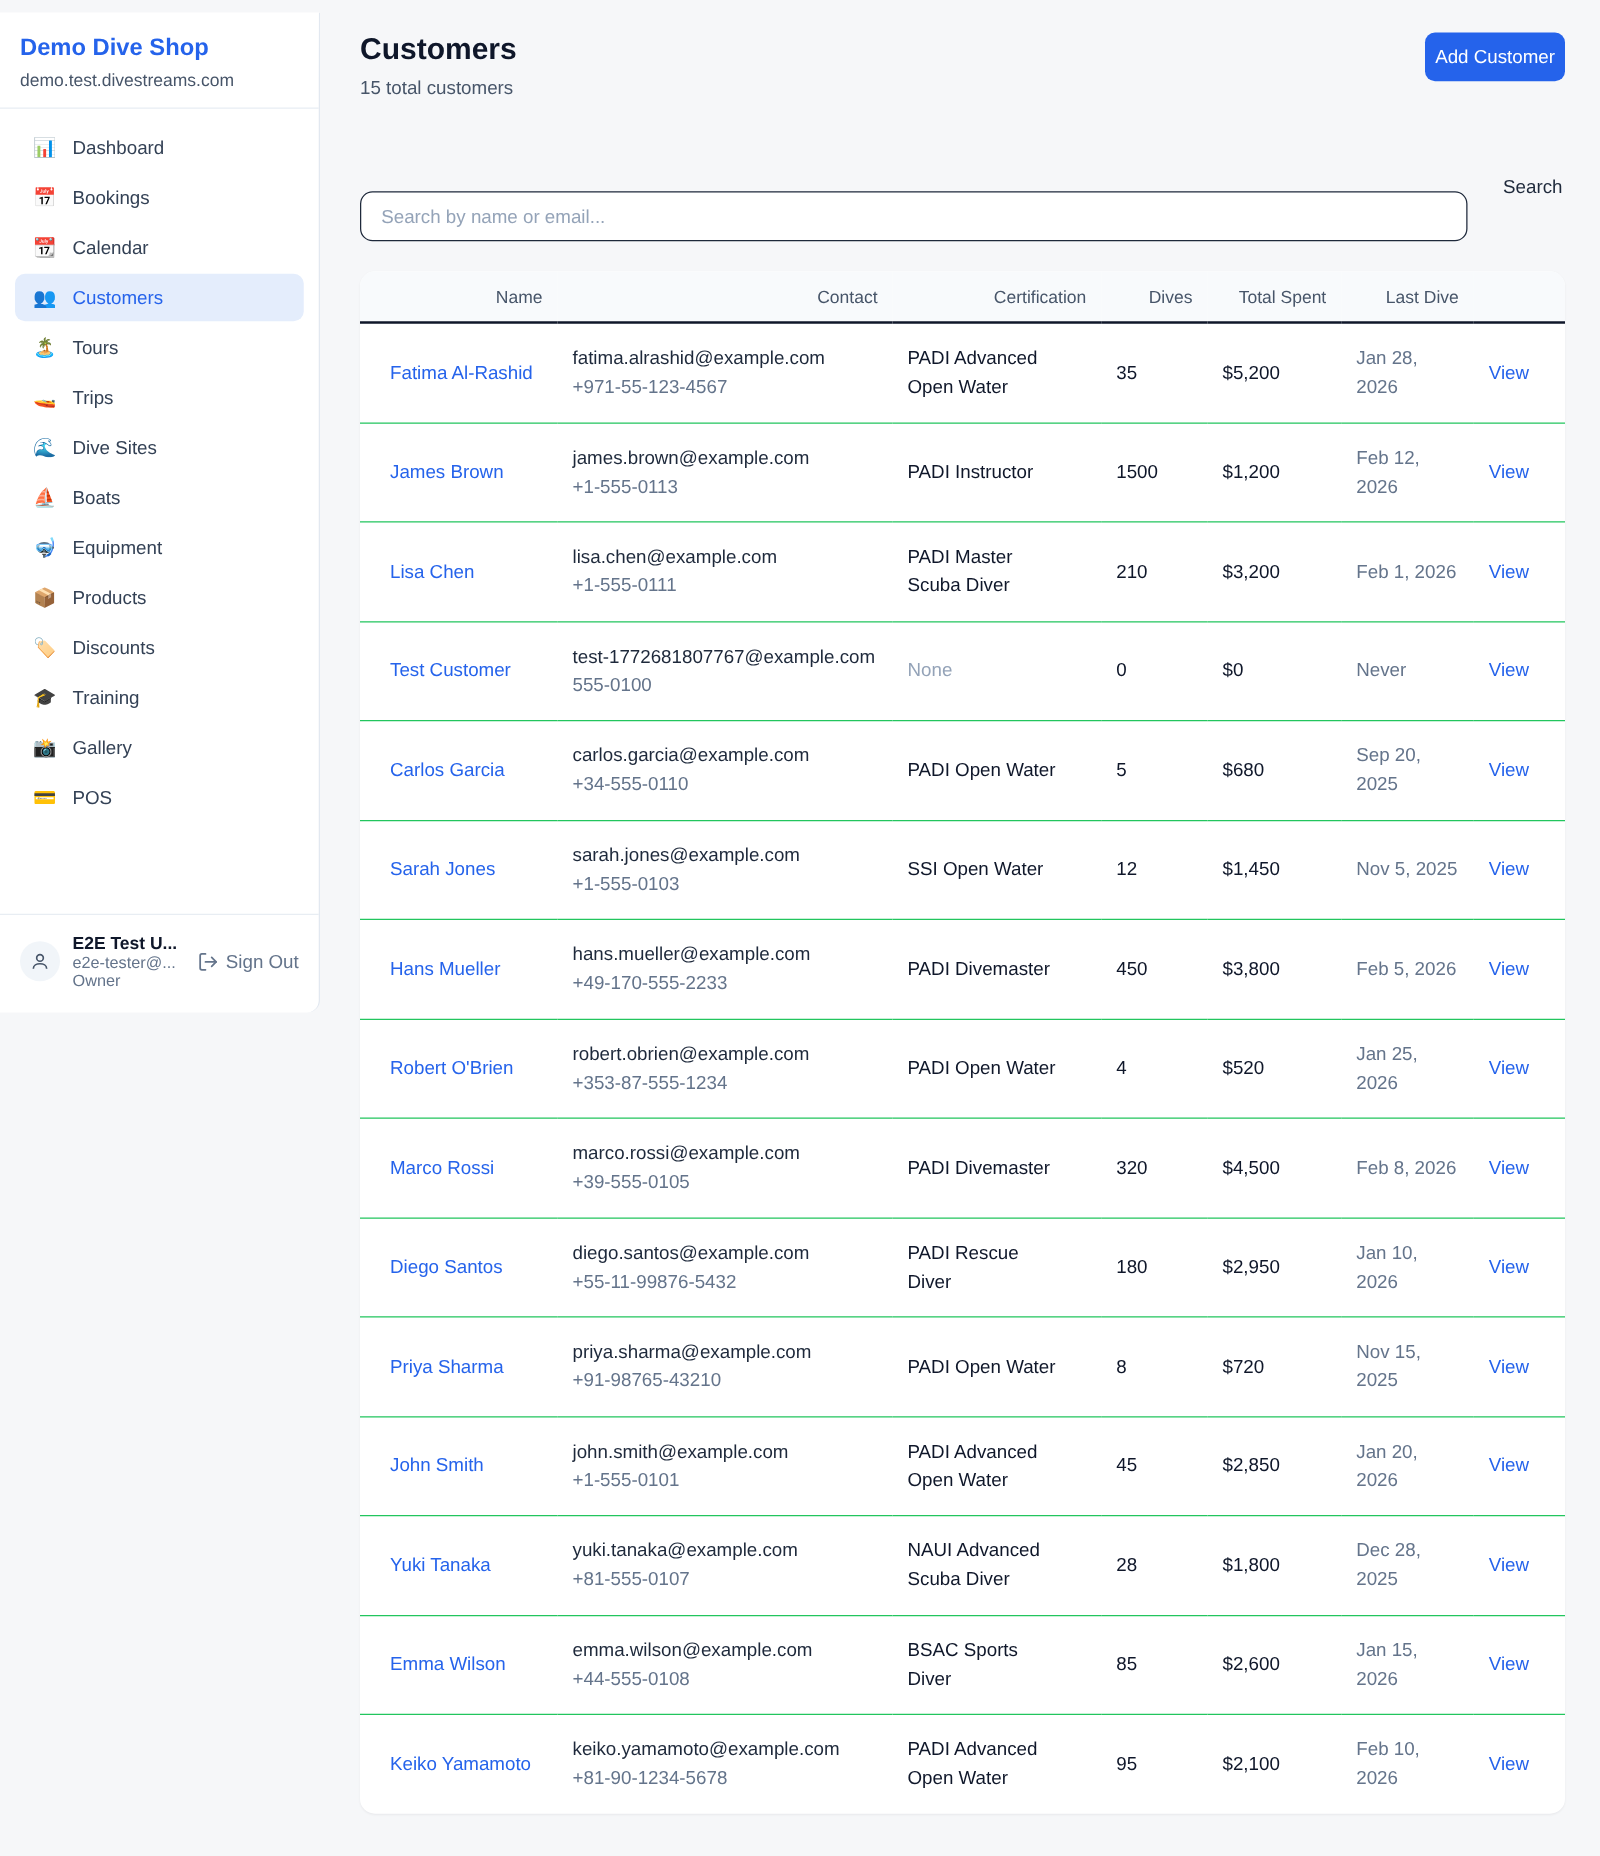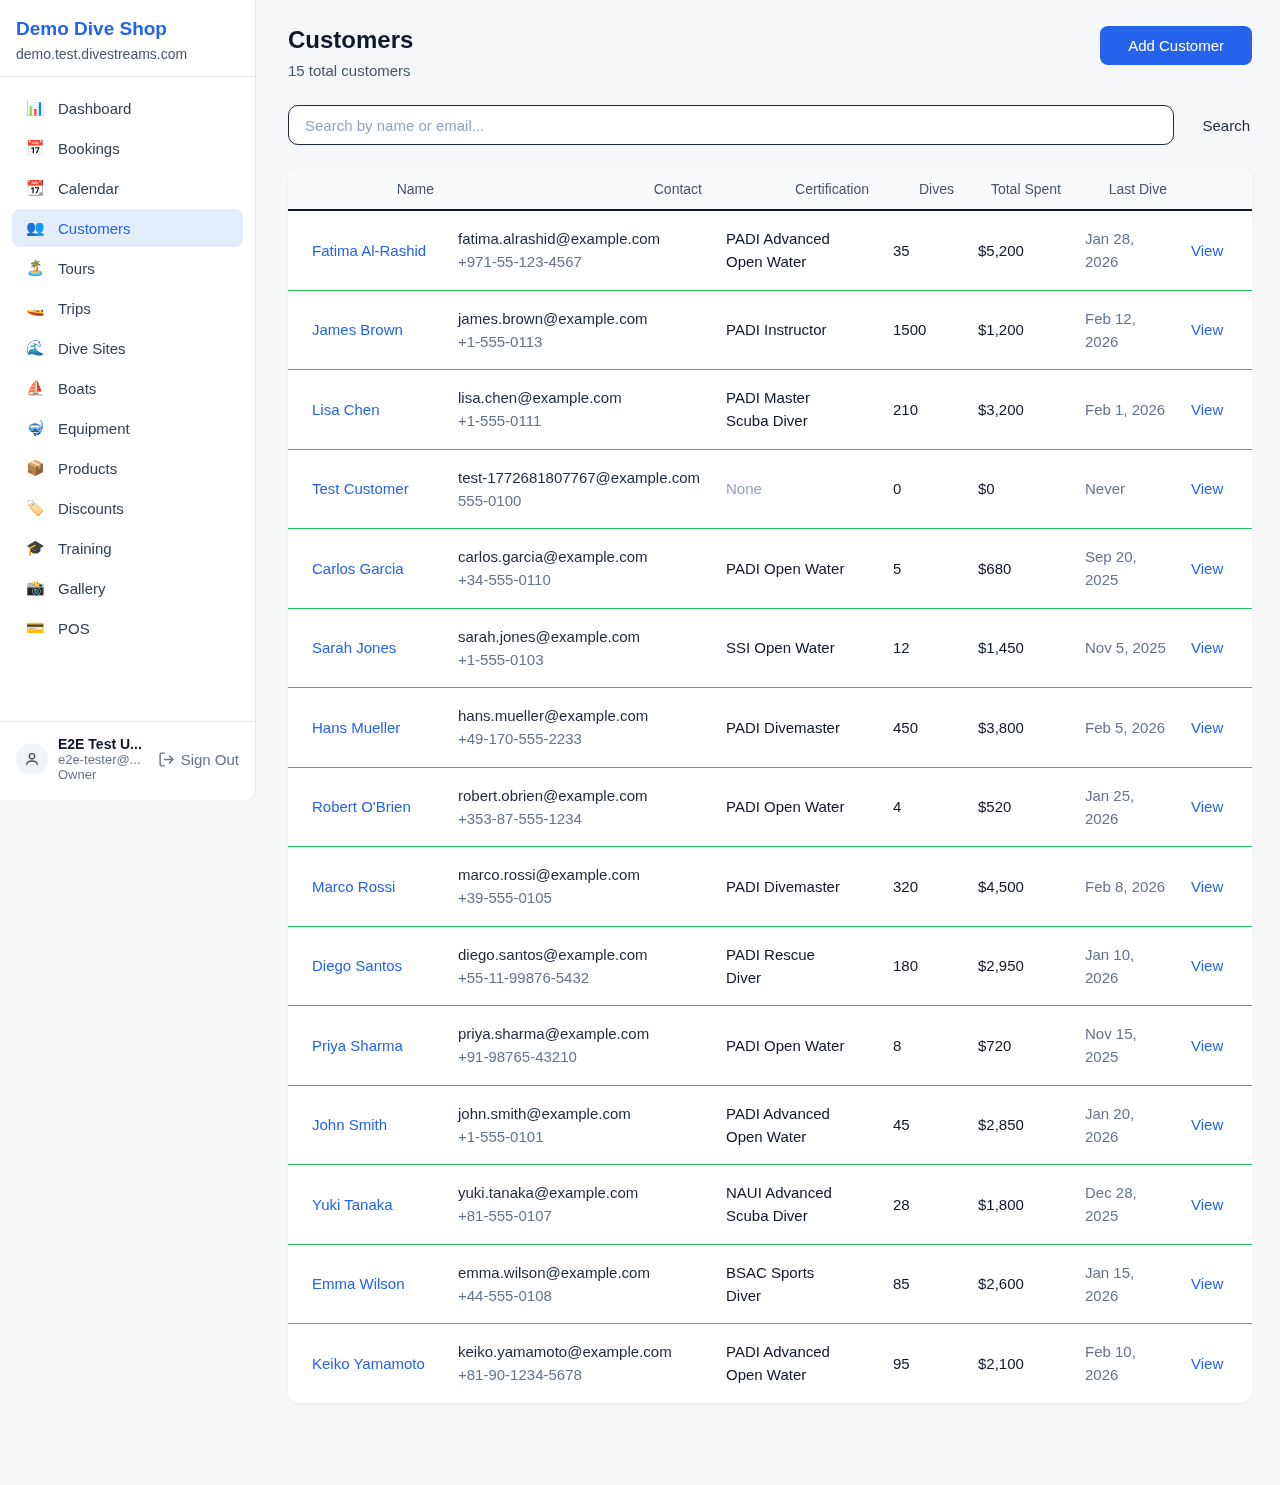--- a/index.html
+++ b/index.html
@@ -7,21 +7,21 @@
   body {
     font-family:"Liberation Sans", sans-serif;
     background:#f6f7f9;
     color:#0f172a;
     min-height:1485px;
     position:relative;
   }
 
   
   .sidebar {
-    position:absolute; left:0; top:0;
+    position:absolute; left:0; top:10px;
     width:256px; height:800px;
     background:#ffffff;
     border-right:1px solid #e2e8f0;
     border-radius:0 0 10px 0;
     display:flex; flex-direction:column;
   }
   .brand { padding:18px 16px 14px 16px; border-bottom:1px solid #e8edf3; }
   .brand-name { color:#2563eb; font-size:19px; font-weight:700; }
   .brand-domain { color:#475569; font-size:14px; margin-top:6px; }
   .nav { flex:1; padding:10px 0 0 0; }
@@ -54,29 +54,29 @@
   }
 
   
   .main { margin-left:256px; padding:26px 28px 30px 32px; }
   .page-header { display:flex; justify-content:space-between; align-items:flex-start; }
   .page-title { font-size:24px; font-weight:700; color:#0f172a; }
   .page-subtitle { font-size:15px; color:#475569; margin-top:8px; }
   .btn-primary {
     background:#2563eb; color:#ffffff; border:none;
     font-family:inherit; font-size:15px; font-weight:500;
-    padding:11px 28px; border-radius:8px; cursor:pointer;
+    padding:11px 8px; border-radius:8px; cursor:pointer;
   }
 
   .search-row { display:flex; align-items:center; gap:26px; margin-top:26px; }
   .search-input {
     flex:1; height:40px;
     border:1px solid #1e293b; border-radius:10px;
     padding:0 16px; font-size:15px; font-family:inherit;
-    background:#ffffff; color:#1d4ed8; outline:none;
+    background:#ffffff; color:#1d4ed8; outline:none;margin-top:48px;
   }
   .search-input::placeholder { color:#94a3b8; }
   .btn-text {
     background:none; border:none; font-family:inherit;
     font-size:15px; color:#1e293b; cursor:pointer; padding:6px 2px;
   }
 
   
   .table-card {
     margin-top:24px; background:#ffffff;

